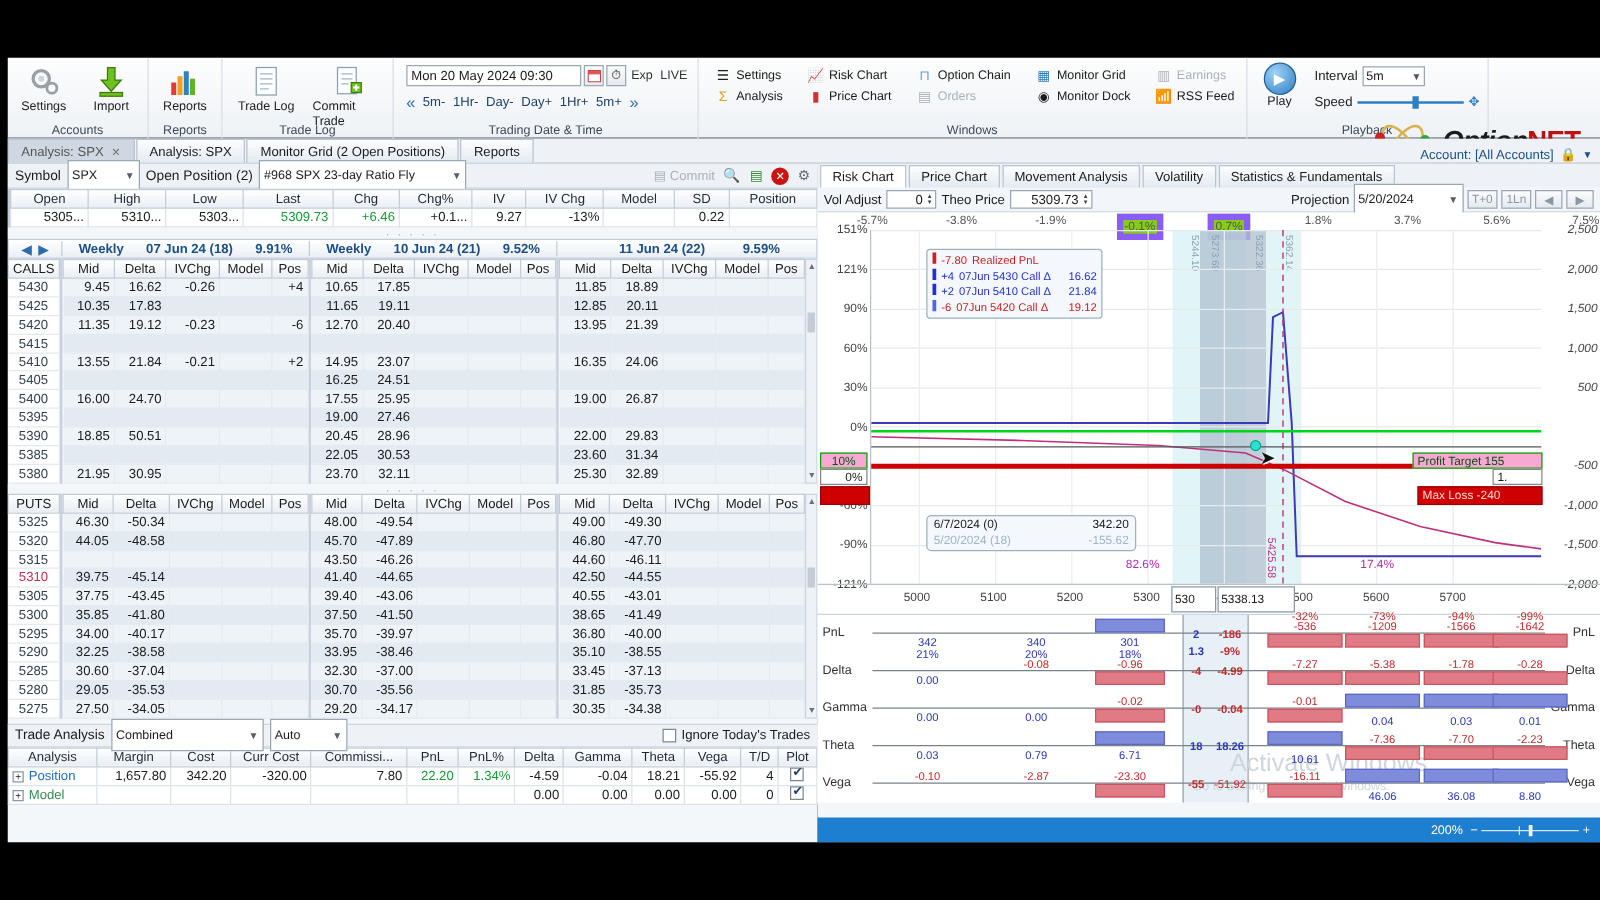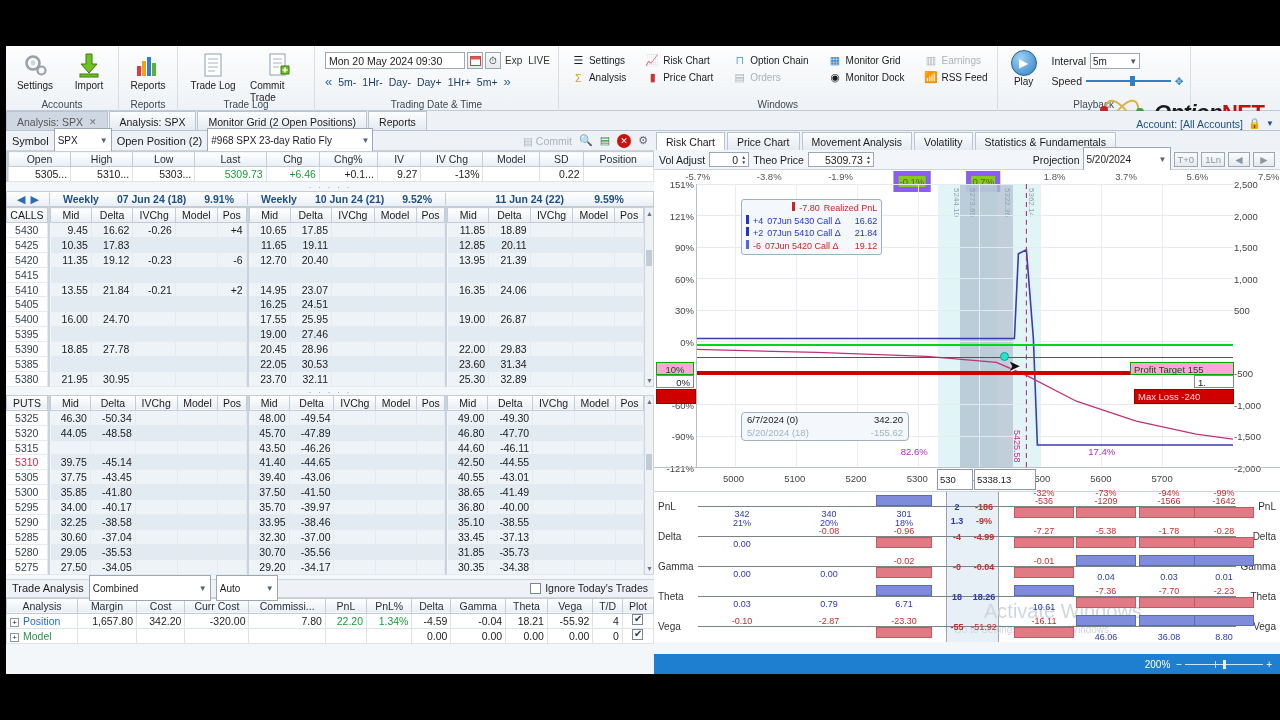--- a/index.html
+++ b/index.html
@@ -160,21 +160,21 @@
 
   
   .chartbox { position:relative; width:626px; height:322px; background:#fff; border-bottom:1px solid #ccd5de; overflow:hidden;}
   .pct-top { position:absolute; top:0; left:0; width:100%; height:14px; font-size:9.5px; color:#555; }
   .pct-top span { position:absolute; transform:translateX(-50%); }
   .pct-sel { border:5px solid #8b5cf6; padding:0 1px; background:#84cc16; }
   .plot { position:absolute; left:42px; top:14px; right:47px; bottom:24px; border-left:1px solid #b9c2cb; }
   .gridline { position:absolute; left:0; right:0; height:1px; background:#e6eaee; }
   .vgrid { position:absolute; top:0; bottom:0; width:1px; background:#e9edf1; }
   .ylab-l { position:absolute; left:0; width:40px; text-align:right; font-size:9.5px; color:#444; transform:translateY(-50%);}
-  .ylab-r { position:absolute; right:2px; width:44px; text-align:left; font-size:9.5px; color:#444; transform:translateY(-50%);}
+  .ylab-r { position:absolute; right:2px; width:44px; text-align:right; font-size:9.5px; color:#444; transform:translateY(-50%);font-style:italic;}
   .xlab { position:absolute; font-size:9.5px; color:#444; transform:translateX(-50%);}
 
   .band { position:absolute; top:0; bottom:0; }
   .band.lite { background:#d7f1f4; opacity:.75; }
   .band.dark { background:#aebfcf; opacity:.75; }
   .band-lbl { position:absolute; font-size:8px; color:#8aa3b5; writing-mode:vertical-rl; }
 
   .hline { position:absolute; left:0; right:0; }
   .zero-line { height:1px; background:#555; }
   .green-line { height:2px; background:#00d41b; }
@@ -182,21 +182,21 @@
 
   .tagbox { position:absolute; font-size:9.5px; padding:0 3px; height:13px; line-height:13px; white-space:nowrap; }
   .tag-green { background:#f9a8d4; border:1px solid #0a0; color:#0a4f12; }
   .tag-red { background:#d10000; border:1px solid #900; color:#ffd9d9; }
   .tag-white { background:#fff; border:1px solid #888; }
 
   .legendbox {
     position:absolute; left:44px; top:15px; background:#f4f8fc; border:1px solid #9fb0c0; border-radius:3px;
     padding:2px 4px; font-size:9px; line-height:11.5px;
   }
-  .legendbox .ln { display:flex; gap:4px; align-items:baseline;justify-content:flex-end; }
+  .legendbox .ln { display:flex; gap:4px; align-items:baseline; }
   .legendbox .bar { display:inline-block; width:3px; height:9px; }
   .lg-blue { color:#2233cc; } .lg-red { color:#cc2222; }
   .legendbox .val { margin-left:auto; padding-left:10px; }
 
   .datebox {
     position:absolute; left:44px; bottom:26px; background:#f4f8fc; border:1px solid #9fb0c0; border-radius:4px;
     padding:1px 5px; font-size:9.5px; line-height:12.5px; width:168px;
   }
   .datebox .r { display:flex; }
   .datebox .r span:last-child { margin-left:auto; }
@@ -680,21 +680,21 @@
               </tr>
               <tr class="zebra1">
                 <td class="ta-r"></td>
                 <td class="ta-r"></td>
                 <td class="ta-r"></td>
                 <td class="ta-r"></td>
                 <td class="ta-r"></td>
               </tr>
               <tr class="zebra0">
                 <td class="ta-r">18.85</td>
-                <td class="ta-r">27.78</td>
+                <td class="ta-r">50.51</td>
                 <td class="ta-r"></td>
                 <td class="ta-r"></td>
                 <td class="ta-r"></td>
               </tr>
               <tr class="zebra1">
                 <td class="ta-r"></td>
                 <td class="ta-r"></td>
                 <td class="ta-r"></td>
                 <td class="ta-r"></td>
                 <td class="ta-r"></td>

